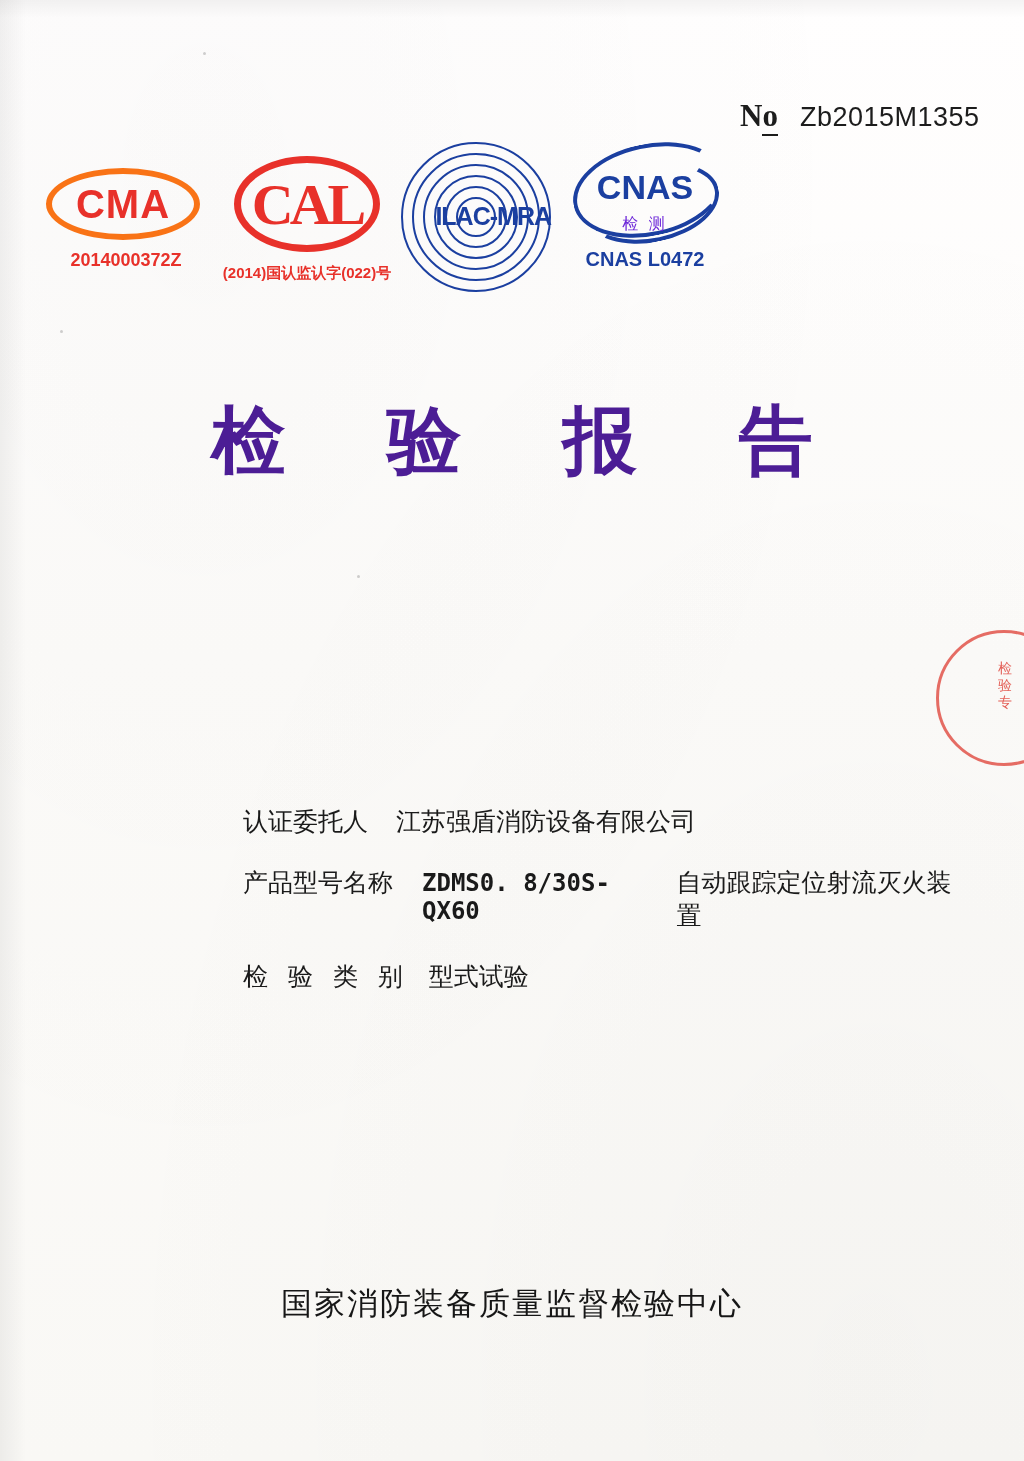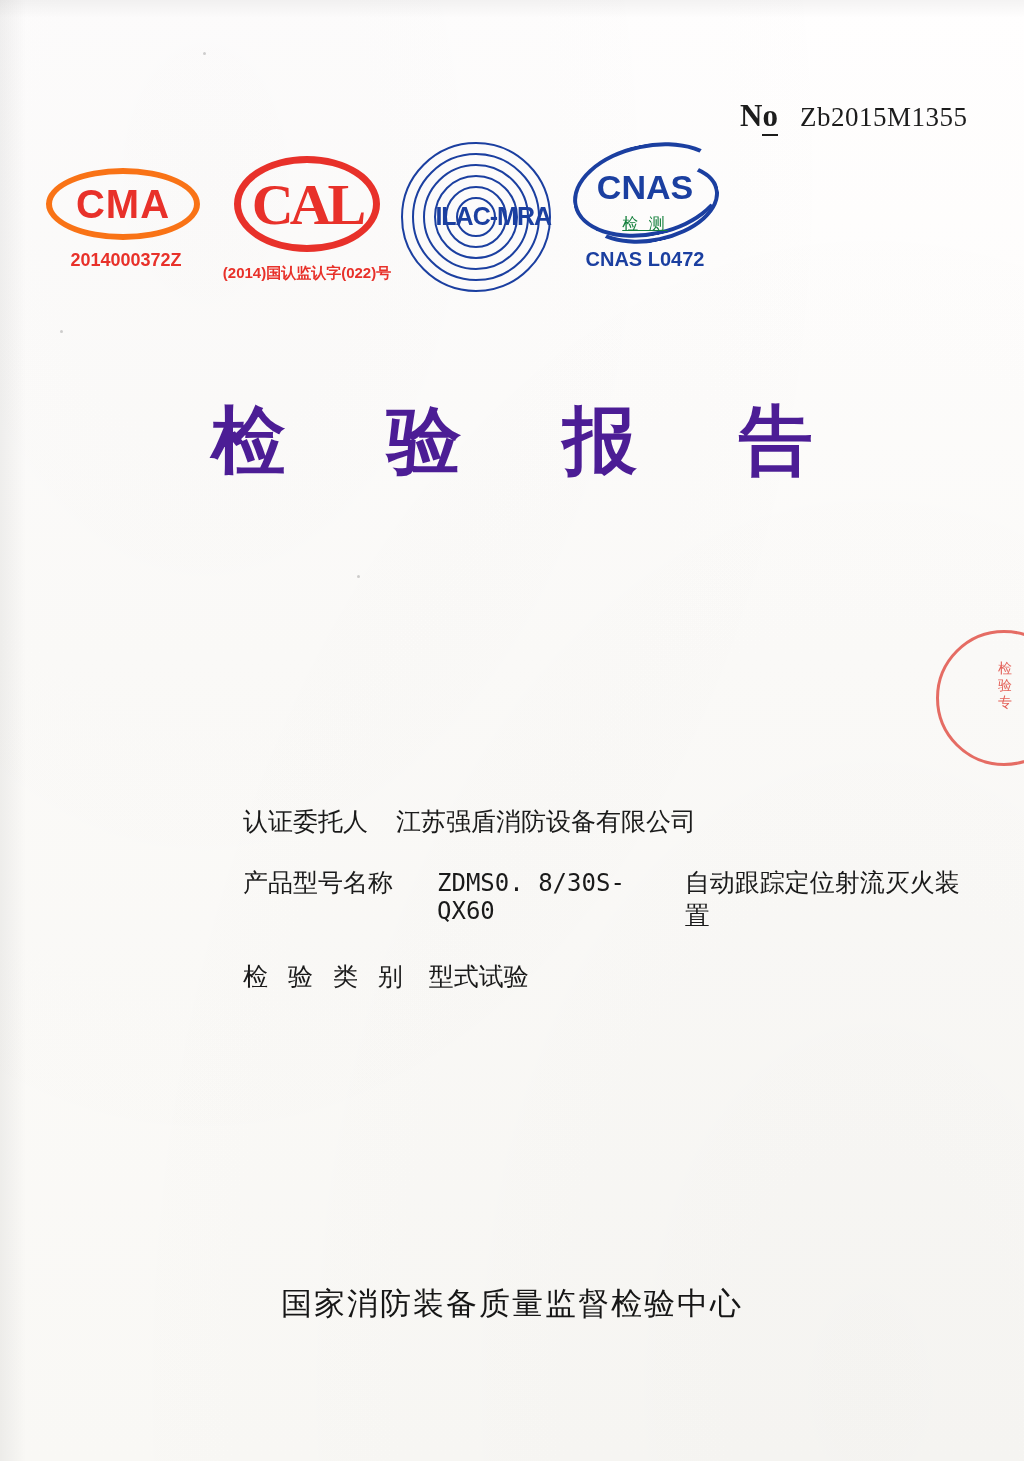--- a/index.html
+++ b/index.html
@@ -189,23 +189,22 @@
     left: 0; right: 0; top: 26px;
     font-size: 34px;
     font-weight: bold;
     color: #1b3fa0;
     letter-spacing: 0px;
   }
   .cnas-cn {
     position: absolute;
     left: 0; right: 0; top: 72px;
     font-size: 16px;
-    color: #15803d;
+    color: #6d28d9;
     letter-spacing: 3px;
-    text-decoration: underline;
   }
   .cnas-code {
     margin-top: 2px;
     font-size: 20px;
     font-weight: bold;
     color: #1b3fa0;
     white-space: nowrap;
   }
 
   
@@ -225,21 +224,21 @@
     padding-bottom: 2px;
   }
   .no-label::after {
     content: "";
     position: absolute;
     left: 22px; right: 0; bottom: 0;
     border-bottom: 2px solid #1c1c1c;
   }
   .no-value {
     margin-left: 22px;
-    font-family: Liberation Serif, serif;
+    font-family: Liberation Sans, sans-serif;
     font-size: 27px;
     letter-spacing: 0.5px;
   }
 
   
   .doc-title {
     position: absolute;
     left: 0; right: 0;
     top: 392px;
     text-align: center;
@@ -272,21 +271,21 @@
   .label-spread { letter-spacing: 6px; }
   .field-value {
     font-family: "DejaVu Sans", sans-serif;
   }
   .v-model {
     font-family: "DejaVu Sans Mono", monospace;
     font-size: 24px;
     letter-spacing: 0px;
   }
   .gap-a { margin-left: 28px; }
-  .gap-b { margin-left: 44px; }
+  .gap-b { margin-left: 29px; font-weight: bold; }
   .gap-c { margin-left: 20px; }
 
   
   .footer {
     position: absolute;
     left: 0; right: 0;
     top: 1283px;
     text-align: center;
     font-family: Liberation Mono, monospace;
     font-size: 31px;

